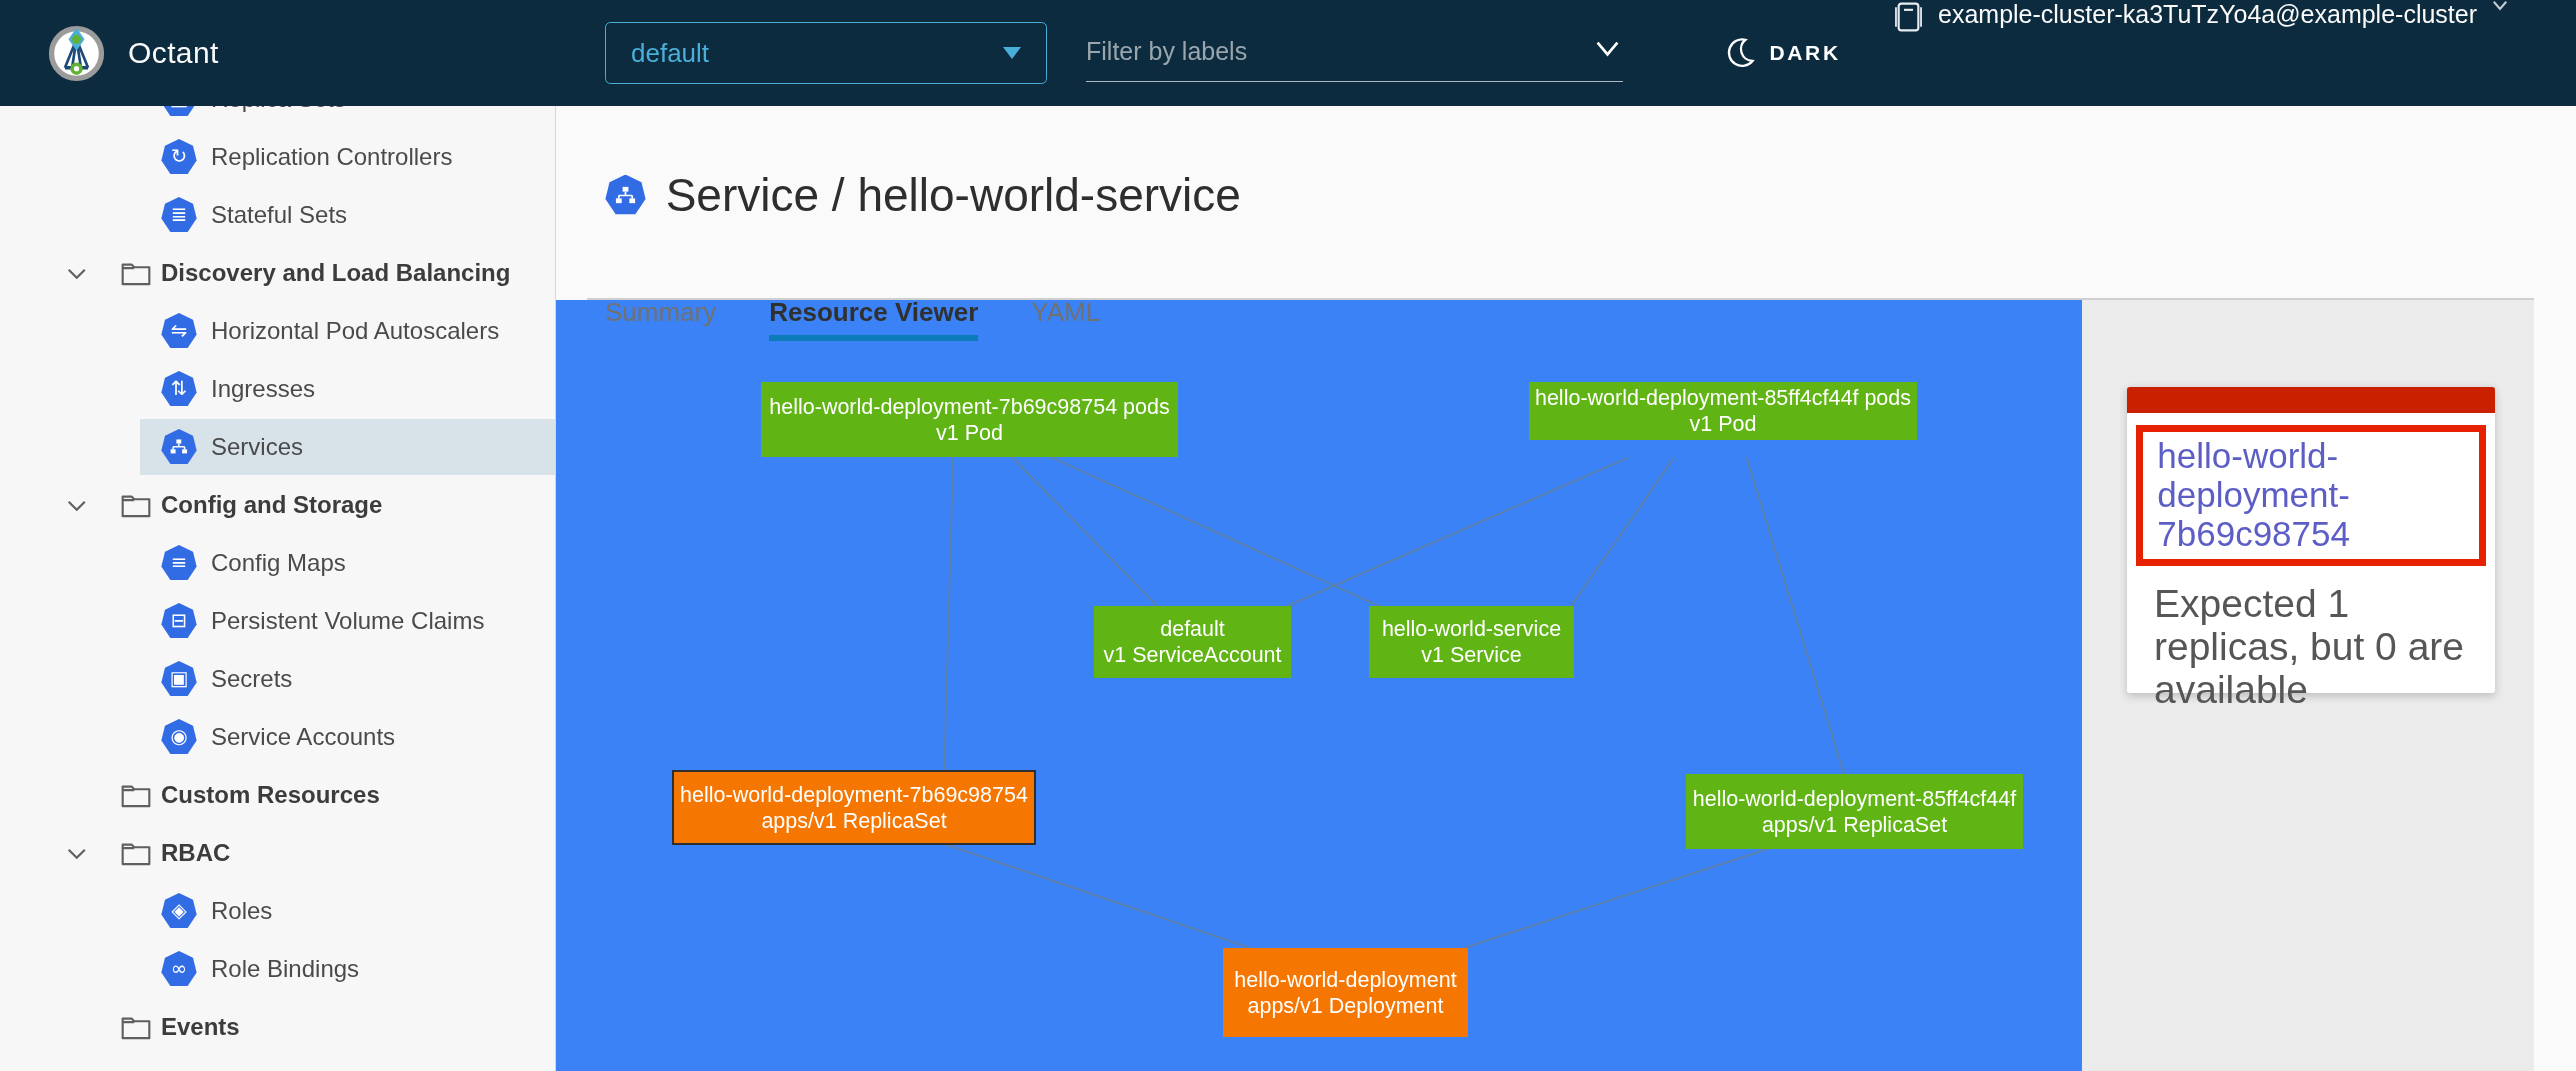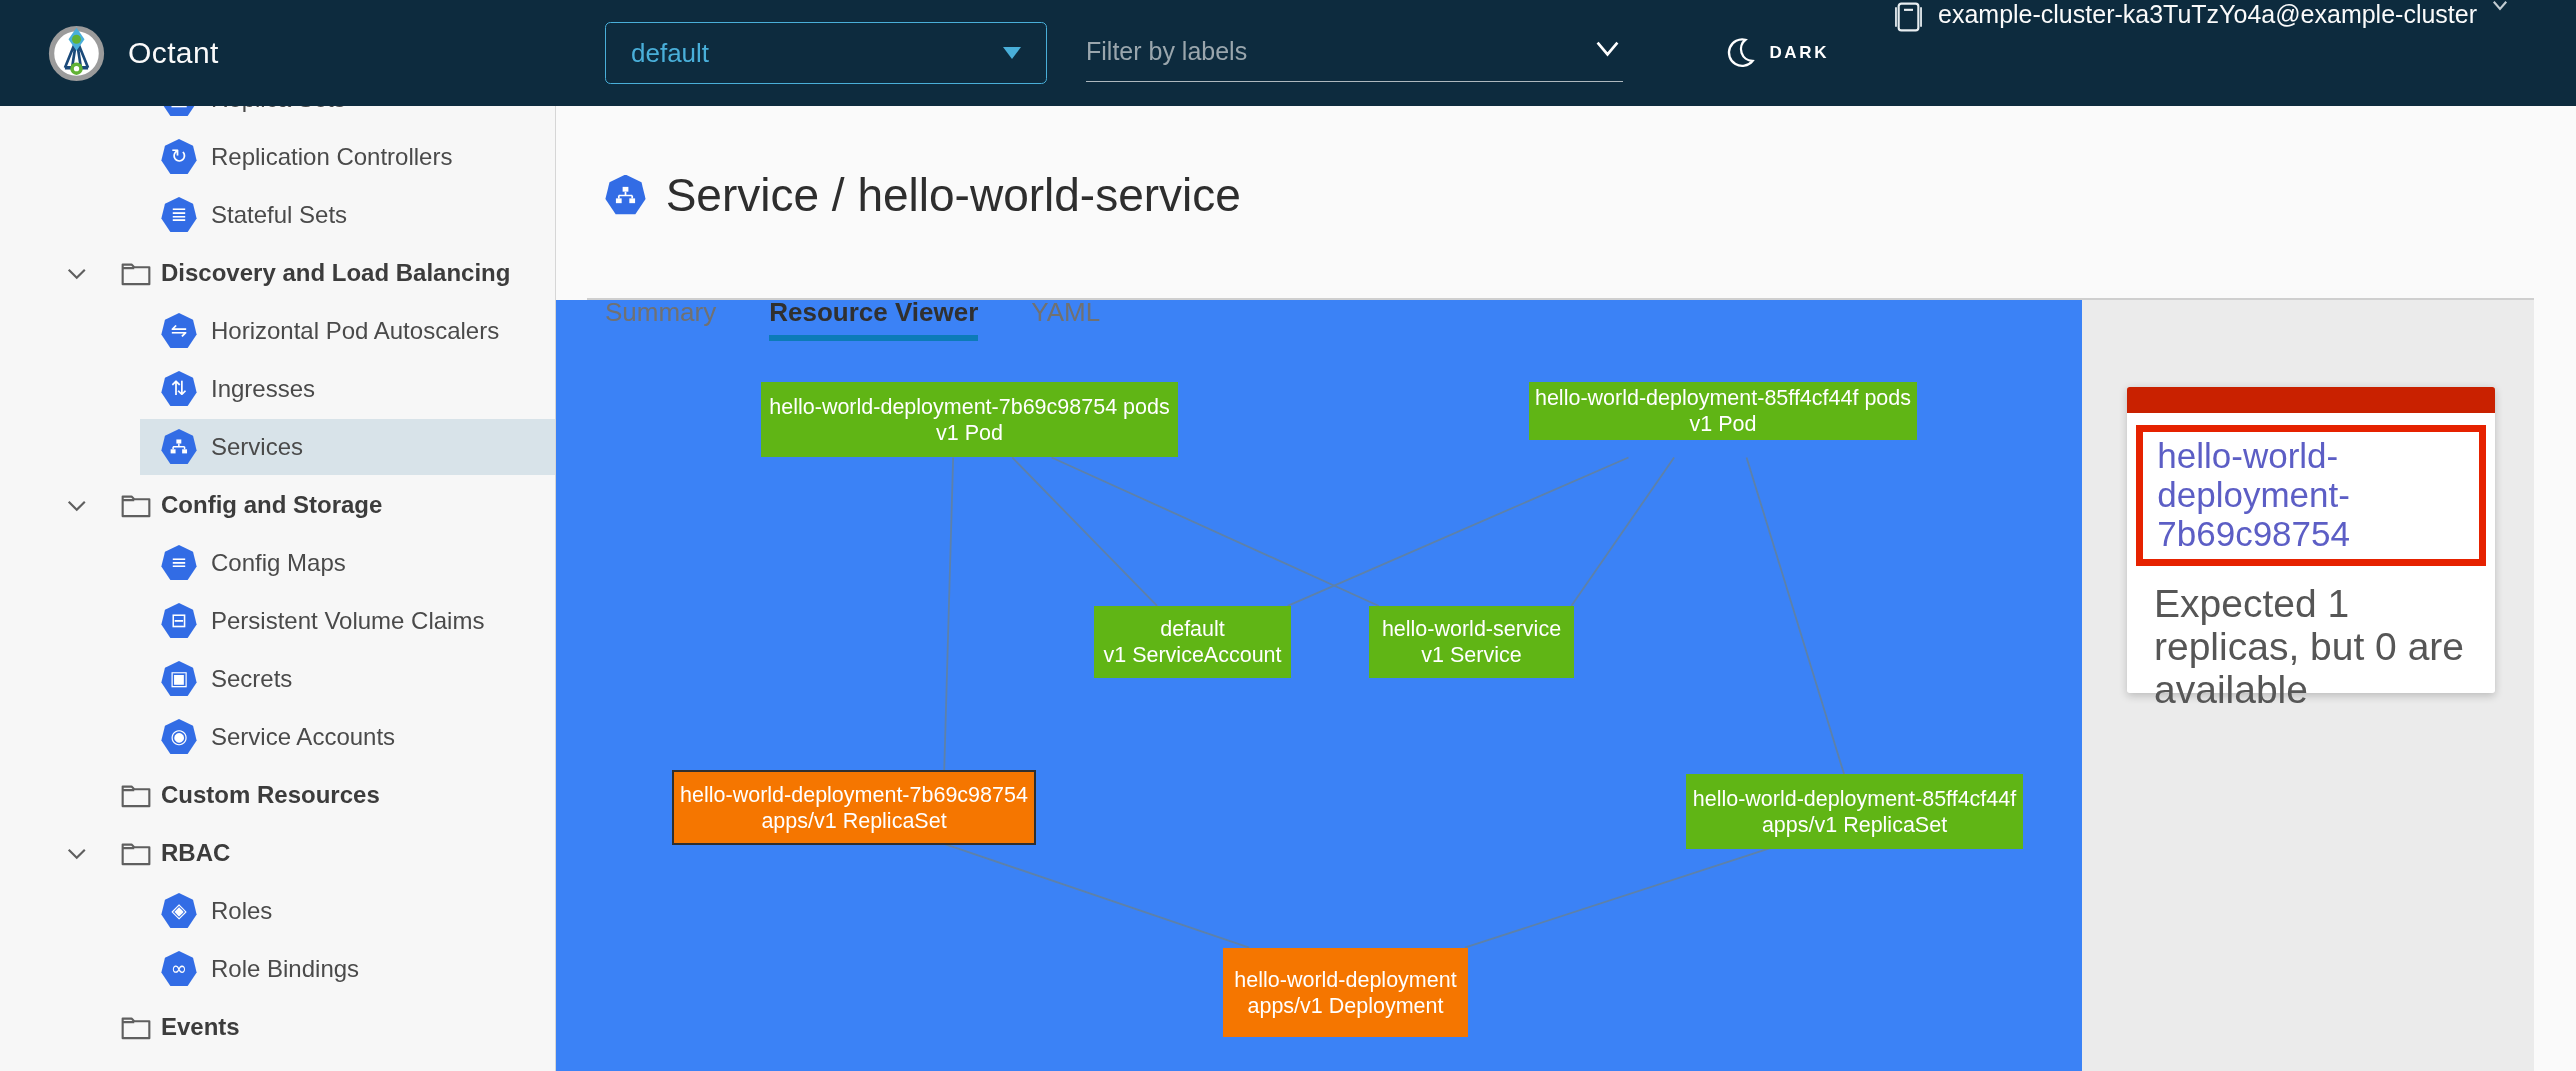--- a/index.html
+++ b/index.html
@@ -17,21 +17,21 @@
   .ns-value { color:#49afd9; font-size:26px; }
   .ns-caret { margin-left:auto; width:0; height:0; border-left:9.8px solid transparent; border-right:9.8px solid transparent; border-top:12.5px solid #49afd9; }
 
   .label-filter { position:absolute; left:1086px; top:22.4px; width:537px; height:62px; }
   .label-filter input { position:absolute; left:0; top:0; width:537px; height:60px; background:transparent; border:none;
                         border-bottom:1.8px solid #aeb8be; outline:none; font-size:25px; color:#fafafa; font-family:"Liberation Sans",sans-serif; padding-right:45px; }
   .label-filter input::placeholder { color:#9aa6ad; }
   .filter-chev { position:absolute; right:1.8px; top:18px; }
 
   .theme-toggle { position:absolute; left:1726px; top:0; height:106px; display:flex; align-items:center; gap:13.4px; cursor:pointer; }
-  .theme-label { color:#ffffff; font-size:17px; font-weight:700; letter-spacing:2.7px; }
+  .theme-label { color:#ffffff; font-size:21px; font-weight:700; letter-spacing:2.7px; }
 
   .cluster-sel { position:absolute; left:1894px; top:0; height:106px; display:flex; align-items:flex-start; gap:15px; cursor:pointer; }
   .cluster-label { color:#fafafa; font-size:25px; font-weight:300; }
 
   
   .sidebar { position:absolute; left:0; top:106px; width:556px; height:965px; background:#f7f7f7; border-right:0.9px solid #d6d6d6; overflow:hidden; z-index:10; }
   .nav-list { position:absolute; left:0; top:-36px; width:556px; }
   .nav-row { position:relative; height:58px; display:flex; align-items:center; cursor:pointer; }
   .nav-row.selected::before { content:''; position:absolute; left:140px; right:0; top:0.9px; bottom:0.9px; background:#d8e3e9; }
   .nav-row > * { position:relative; z-index:1; }

